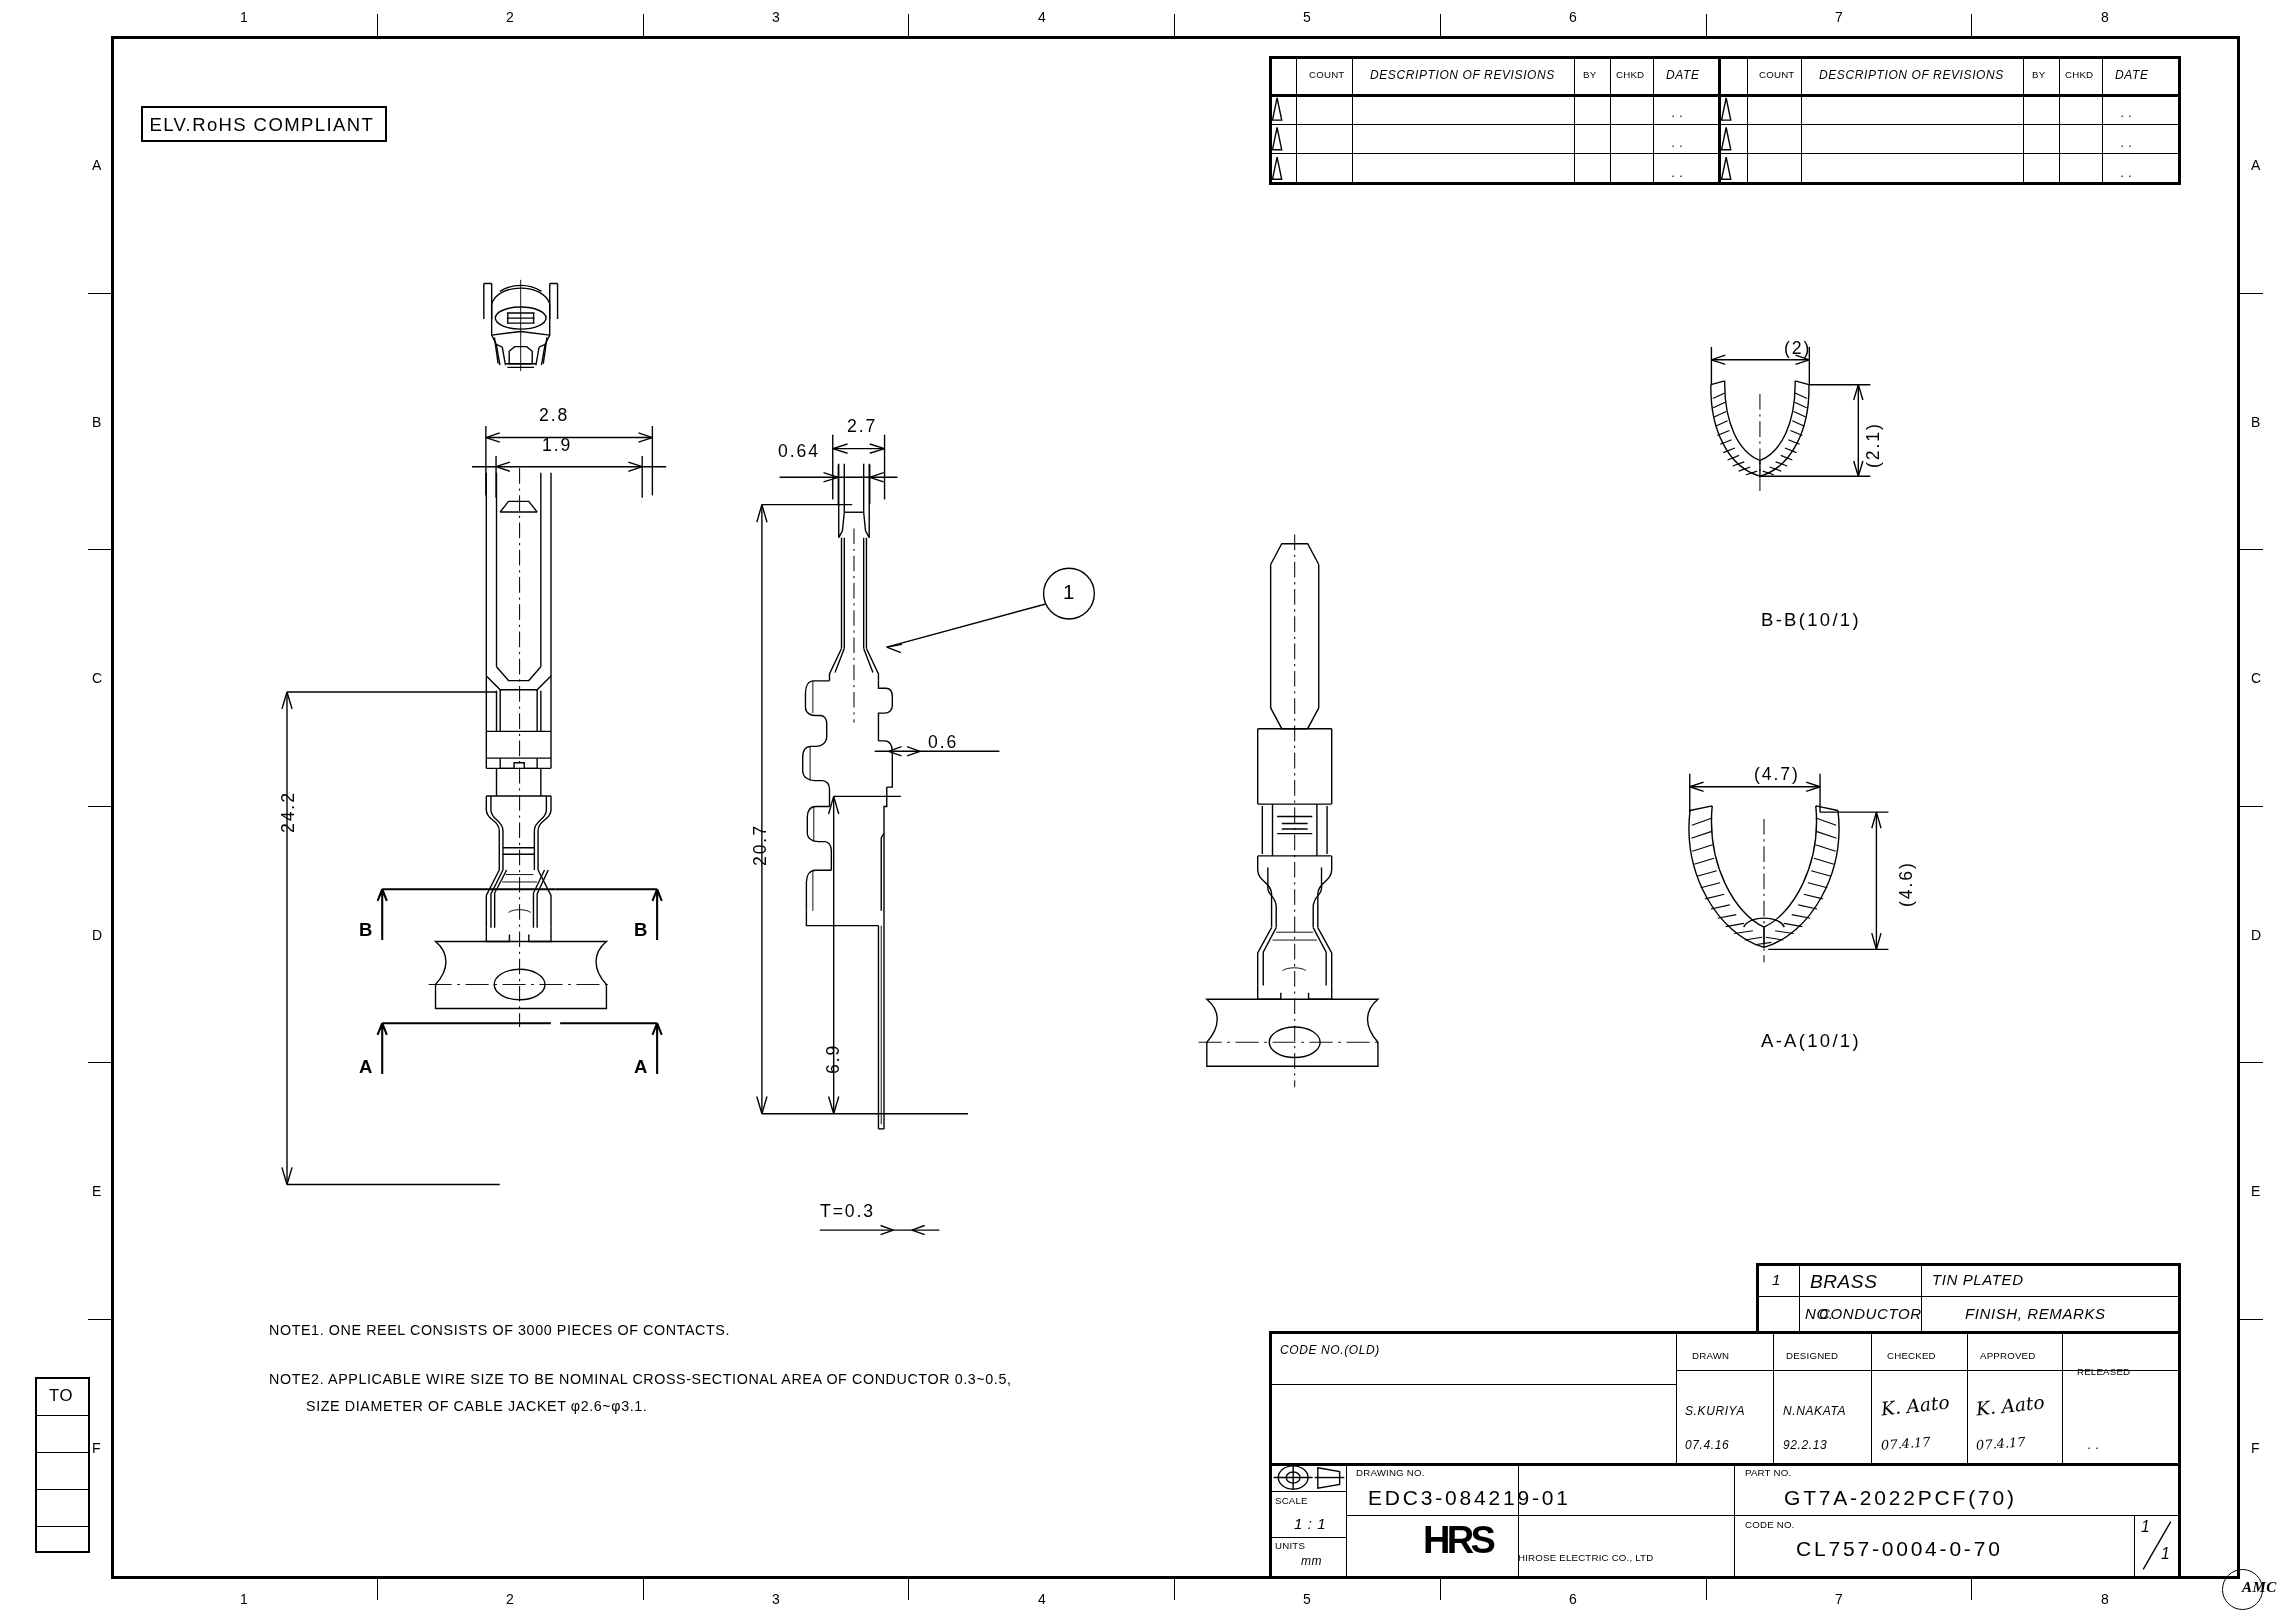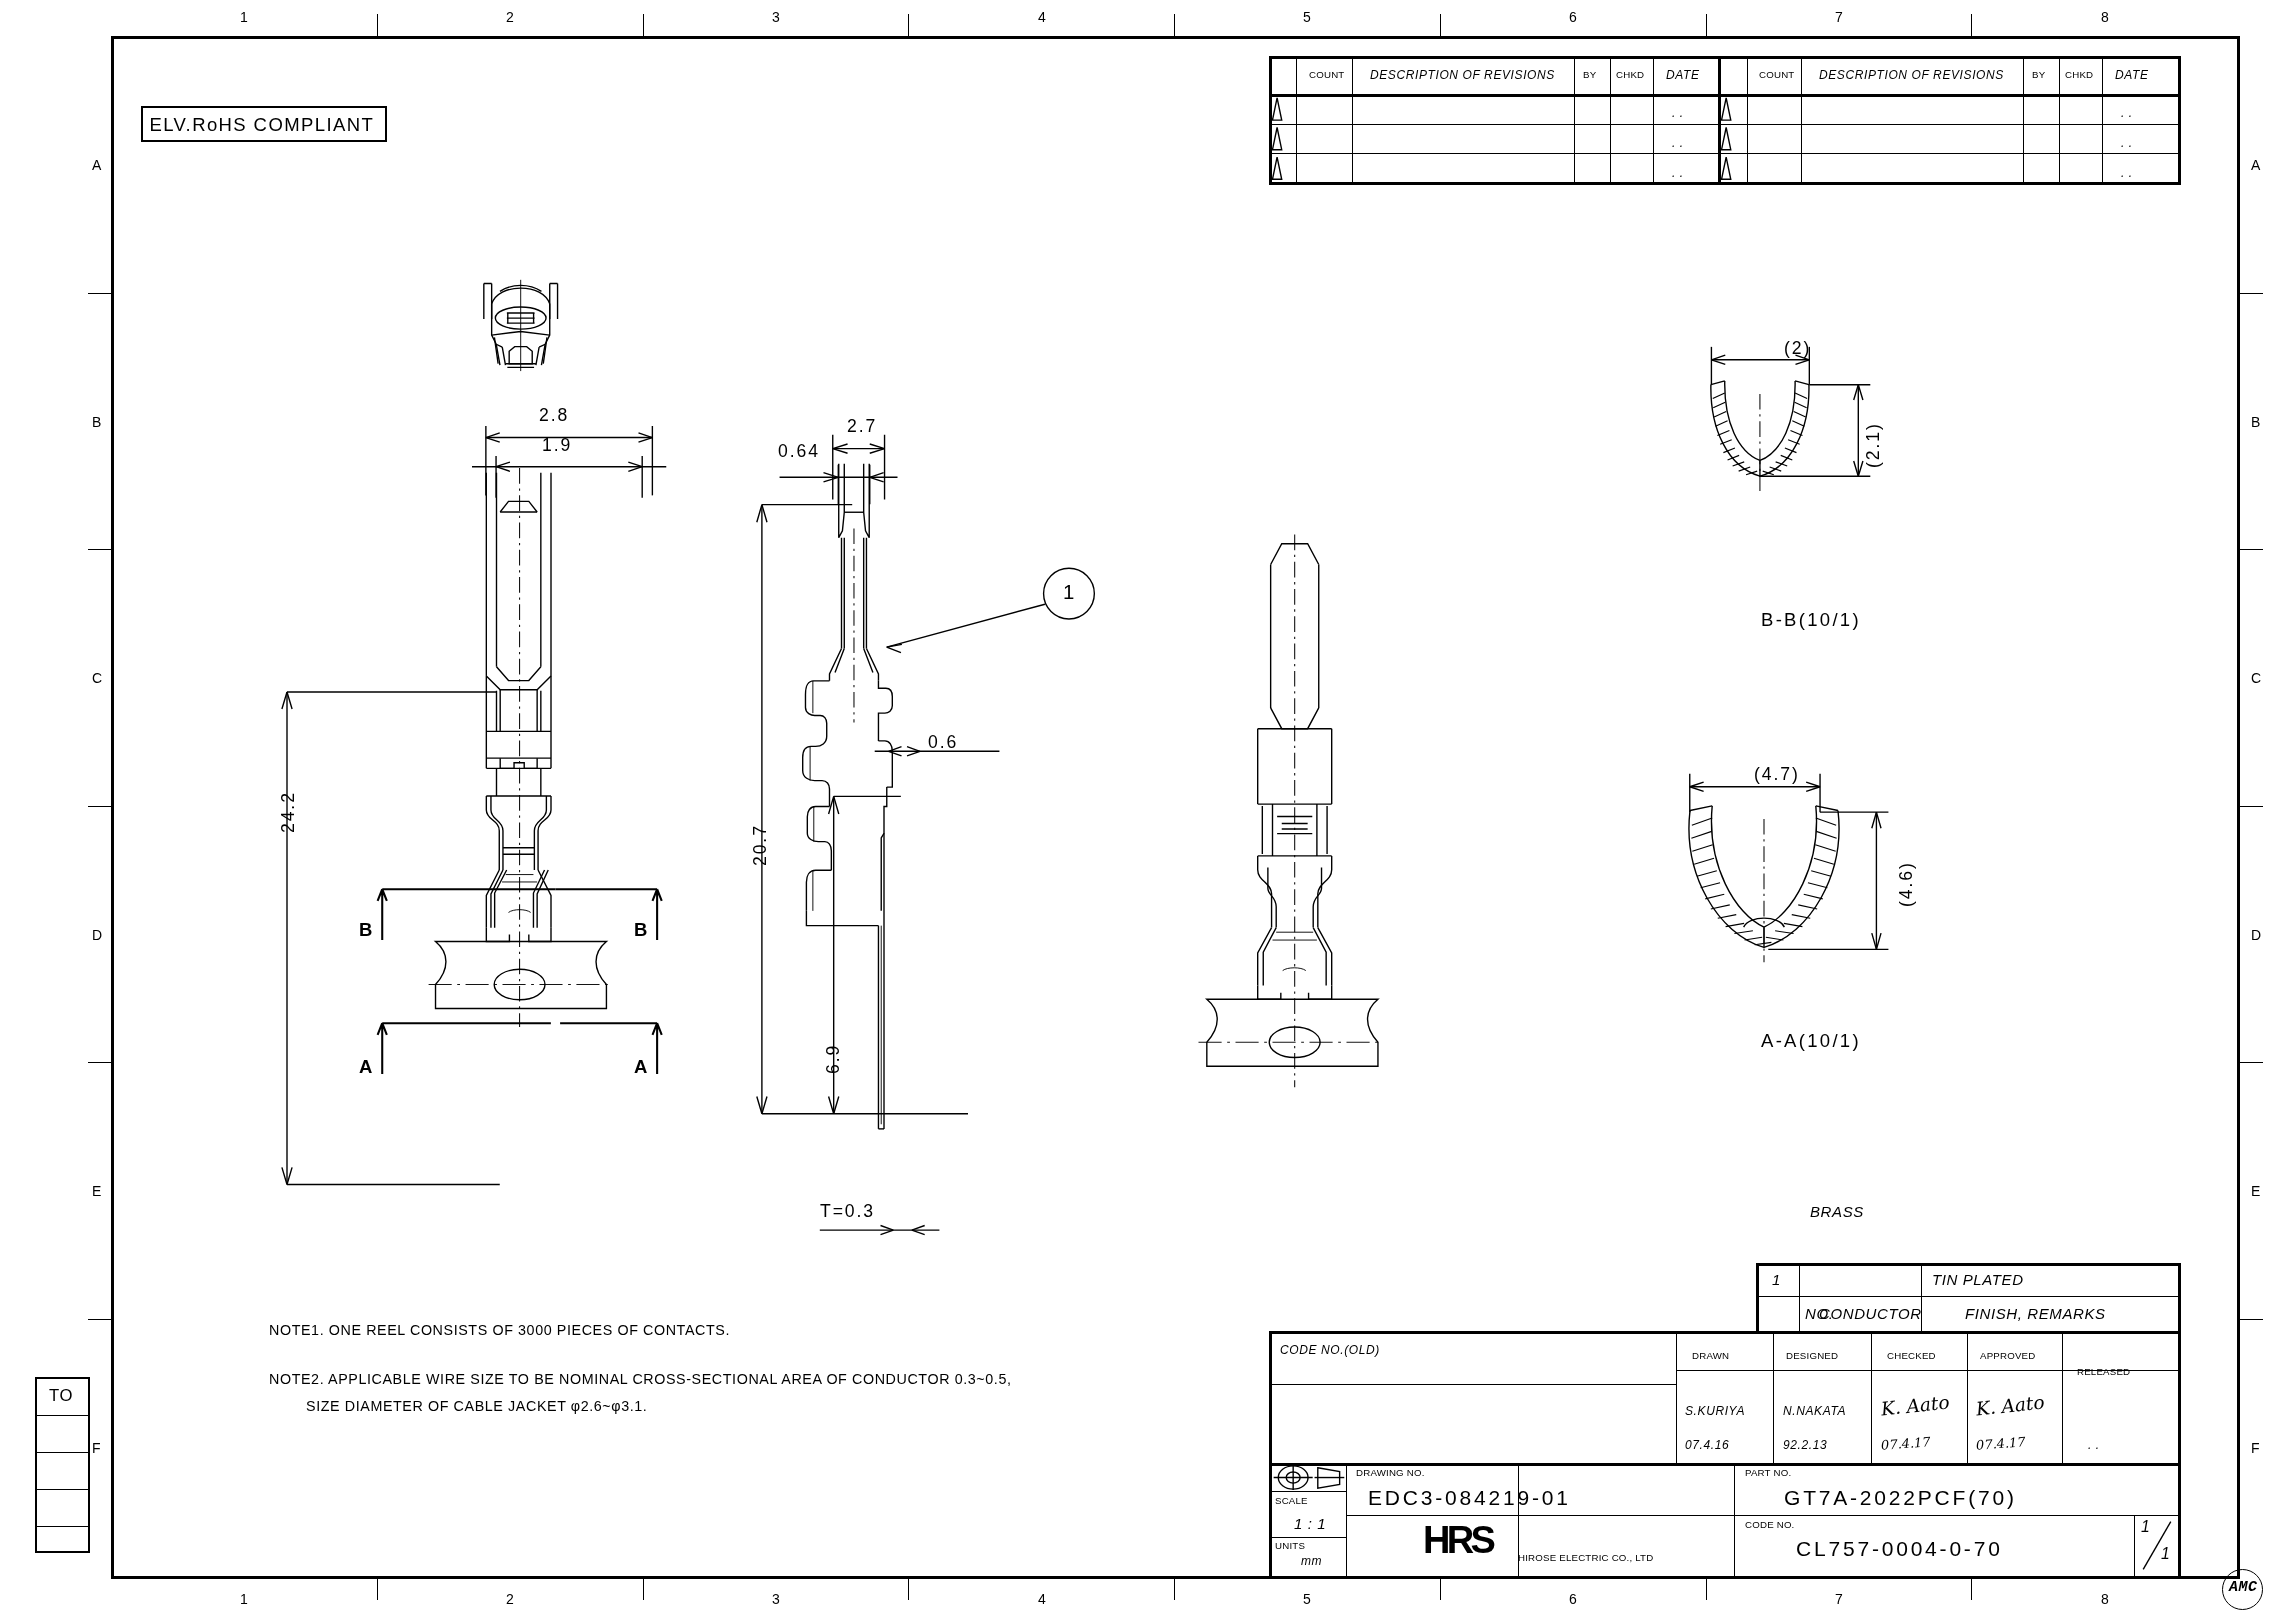--- a/index.html
+++ b/index.html
@@ -535,21 +535,21 @@
 
 <div>
   <div class="hline thick" style="left:1756px;top:1263px;width:425px;"></div>
   <div class="hline" style="left:1756px;top:1296px;width:425px;"></div>
   <div class="hline thick" style="left:1756px;top:1331px;width:425px;"></div>
   <div class="vline thick" style="left:1756px;top:1263px;height:69px;"></div>
   <div class="vline" style="left:1799px;top:1263px;height:69px;"></div>
   <div class="vline" style="left:1921px;top:1263px;height:69px;"></div>
   <div class="vline thick" style="left:2178px;top:1263px;height:69px;"></div>
   <span class="txt tb" style="left:1772px;top:1272px;font-size:15px;">1</span>
-  <span class="txt tb" style="left:1810px;top:1204px;font-size:15px;">BRASS</span>
+  <span class="txt tb" style="left:1810px;top:1272px;font-size:19px;">BRASS</span>
   <span class="txt tb" style="left:1932px;top:1272px;font-size:15px;">TIN PLATED</span>
   <span class="txt tb" style="left:1765px;top:1306px;font-size:15px;margin-left:40px;">NO.</span>
   <span class="txt tb" style="left:1819px;top:1306px;font-size:15px;">CONDUCTOR</span>
   <span class="txt tb" style="left:1965px;top:1306px;font-size:15px;">FINISH, REMARKS</span>
 </div>
 
 <div>
 
   <div class="hline thick" style="left:1269px;top:1331px;width:912px;"></div>
   <div class="hline thick" style="left:1269px;top:1463px;width:912px;"></div>
@@ -622,15 +622,15 @@
   <span class="txt tbsm" style="left:1518px;top:1553px;">HIROSE ELECTRIC CO., LTD</span>
 
   <svg style="left:2134px;top:1515px;width:46px;height:61px;" viewBox="0 0 100 132" width="46" height="61">
     <path class="stroke" d="M20,118 L80,14"></path>
   </svg>
   <span class="txt tb" style="left:2141px;top:1519px;font-size:15.7px;">1</span>
   <span class="txt tb" style="left:2161px;top:1546px;font-size:15.7px;">1</span>
 </div>
 
 <div style="position:absolute;left:2222px;top:1569px;width:39px;height:39px;border:1.9px solid #000;border-radius:50%;">
-  <span class="txt" style="left:6px;top:10.2px;font-size:15px;font-family:Liberation Mono, monospace;font-style:italic;font-weight:bold;">AMC</span>
+  <span class="txt" style="left:19px;top:10.2px;font-size:15px;font-family:Liberation Serif, serif;font-style:italic;font-weight:bold;">AMC</span>
 </div>
 
 
 </body></html>

